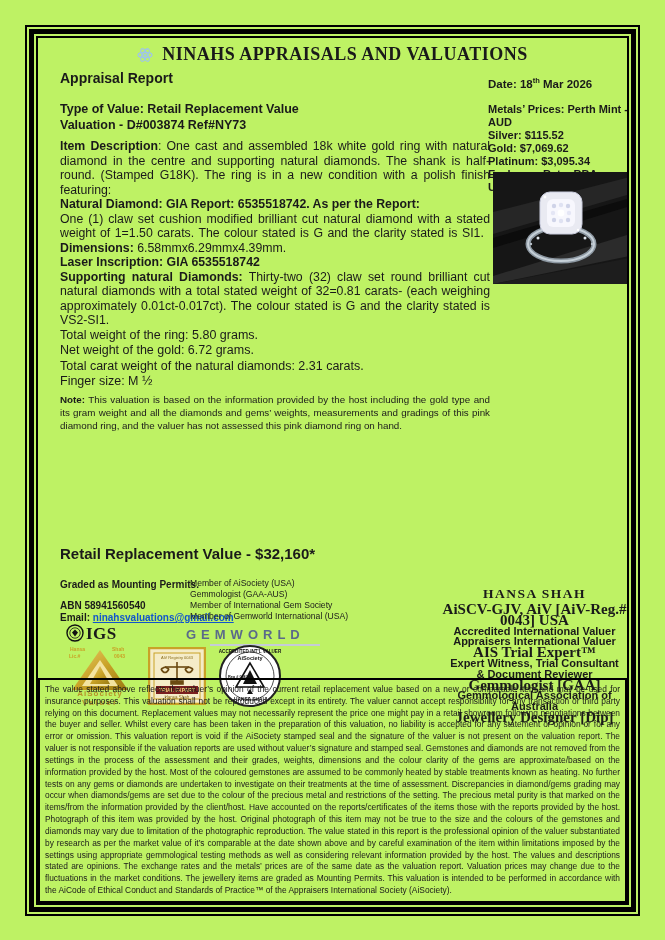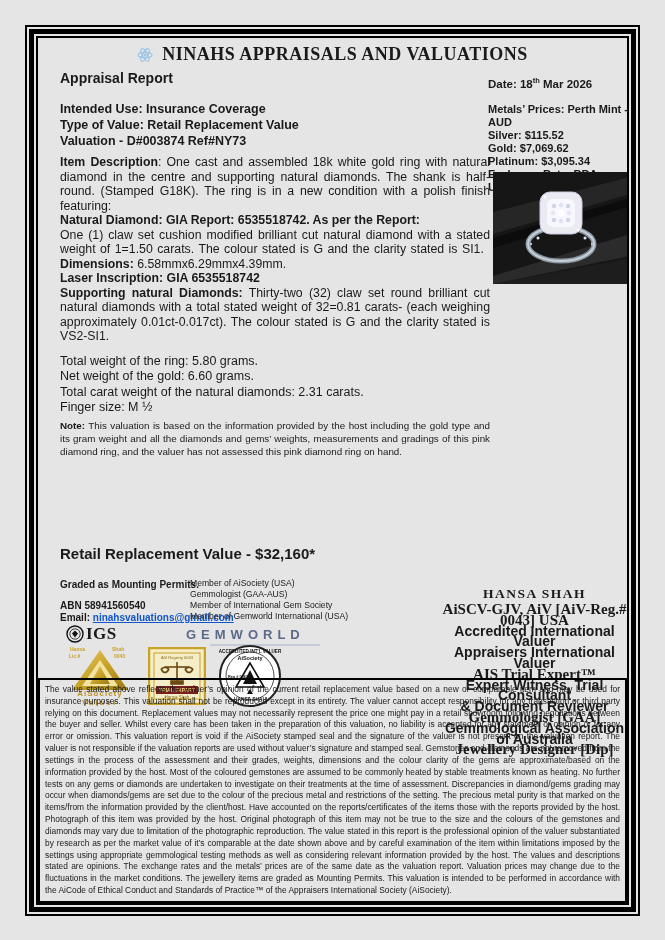--- a/index.html
+++ b/index.html
@@ -1,57 +1,57 @@
 <!DOCTYPE html>
 <html><head>
 <meta charset="utf-8">
 <style>
   * { margin:0; padding:0; box-sizing:border-box; }
   html,body { width:665px; height:940px; background:#ffffff; font-family:"Liberation Sans", sans-serif; color:#1a1a1a; }
-  .page { position:relative; width:665px; height:940px; background:#e5e5e5; }
+  .page { position:relative; width:665px; height:940px; background:#bef264; }
   .frame1 { position:absolute; left:25px; top:25px; width:615px; height:891px; border:2px solid #000; padding:2px; }
   .frame2 { width:100%; height:100%; border:5px solid #000; padding:2px; }
   .frame3 { width:100%; height:100%; border:2px solid #000; position:relative; overflow:hidden; }
 
   .org-header { position:absolute; top:6px; left:0; width:100%; text-align:center;
     font-family:"Liberation Serif", serif; font-weight:700; font-size:18px; letter-spacing:0.5px; }
   .org-header .flower { vertical-align:-3px; margin-right:4px; }
 
   .report-title { position:absolute; left:22px; top:32px; font-weight:700; font-size:14px; }
   .date-line { position:absolute; left:450px; top:38px; font-weight:700; font-size:11.5px; }
   .date-line sup { font-size:7.5px; }
 
   .left-col { position:absolute; left:22px; top:63px; width:430px; }
   .bold-lines div { font-weight:700; font-size:12.5px; line-height:16px; }
   .para { font-size:12.3px; line-height:14.5px; text-align:justify; margin-top:6px; }
   .para b { font-weight:700; }
-  .weights { margin-top:10px; font-size:12.5px; line-height:15.5px; }
+  .weights { font-size:12.5px; line-height:15.5px; }
   .note { margin-top:3px; font-size:9.8px; line-height:13px; text-align:justify; }
 
   .metals { position:absolute; left:450px; top:65px; width:142px; font-weight:700; font-size:11px; line-height:13px; }
   .photo { position:absolute; left:455px; top:134px; width:137px; height:112px; }
 
   .retail-value { position:absolute; left:22px; top:507px; font-weight:700; font-size:15px; }
 
   .graded { position:absolute; left:22px; top:541px; font-weight:700; font-size:10px; }
   .abn { position:absolute; left:22px; top:562px; font-weight:700; font-size:10px; }
   .email-row { position:absolute; left:22px; top:574px; font-weight:700; font-size:10px; }
   .email-row a { color:#1155cc; text-decoration:underline; font-weight:700;margin-top:32px; }
   .memberships { position:absolute; left:152px; top:540px; width:170px; font-weight:400; font-size:8.6px; line-height:11px; }
 
-  .igs-logo { position:absolute; left:28px; top:586px; display:flex; align-items:center; }
+  .igs-logo { position:absolute; left:28px; top:586px; display:flex; align-items:flex-start; }
   .igs-word { font-family:"Liberation Serif", serif; font-weight:700; font-size:17px; letter-spacing:0.5px; margin-left:2px; }
   .gemworld-logo { position:absolute; left:148px; top:589px; color:#5a6a8a; font-weight:700; font-size:13px; letter-spacing:5px; }
   .gemworld-sub { height:2px; width:110px; background:#c5cbd6; margin-top:2px; margin-left:24px; }
 
   .badges { position:absolute; left:26px; top:606px; display:flex; gap:12px; align-items:center; }
 
   .valuer-block { position:absolute; left:400px; top:548px; width:193px; text-align:center; }
   .valuer-name { font-family:"Liberation Serif", serif; font-weight:700; font-size:13.5px; letter-spacing:1.5px; margin-bottom:2px; }
-  .valuer-block .ln { font-weight:700; font-size:14px; line-height:10.8px; }
+  .valuer-block .ln { font-weight:700; font-size:11px; line-height:10.8px; }
   .valuer-block .serif { font-family:"Liberation Serif", serif; font-size:15px; }
 
   .disclaimer { position:absolute; left:0px; bottom:0px; width:589px; border:2px solid #000;
     padding:4px 5px; font-size:8.4px; line-height:11.85px; text-align:justify;margin-top:40px; }
 
   svg text { font-family:"Liberation Sans", sans-serif; }
 </style>
 </head>
 <body>
 
@@ -72,37 +72,36 @@
             </svg>
           </span><span>NINAHS APPRAISALS AND VALUATIONS</span>
         </div>
 
         <div class="report-title">Appraisal Report</div>
 
         <div class="date-line"><span>Date: 18</span><sup>th</sup><span> Mar 2026</span></div>
 
         <div class="left-col">
           <div class="bold-lines">
-            <div>Intended Use: Insurance Coverage</div>
             <div>Type of Value: Retail Replacement Value</div>
             <div>Valuation - D#003874 Ref#NY73</div>
           </div>
 
           <div class="para"><b>Item Description</b><span>: One cast and assembled 18k white gold ring with natural diamond in the centre and supporting natural diamonds. The shank is half-round. (Stamped G18K). The ring is in a new condition with a polish finish featuring:</span></div>
 
           <div class="para" style="margin-top:0;">
             <b>Natural Diamond: GIA Report: 6535518742. As per the Report:</b><br>
             <span>One (1) claw set cushion modified brilliant cut natural diamond with a stated weight of 1=1.50 carats. The colour stated is G and the clarity stated is SI1. </span><b>Dimensions:</b><span> 6.58mmx6.29mmx4.39mm.</span><br>
             <b>Laser Inscription: GIA 6535518742</b><br>
             <b>Supporting natural Diamonds:</b><span> Thirty-two (32) claw set round brilliant cut natural diamonds with a total stated weight of 32=0.81 carats- (each weighing approximately 0.01ct-0.017ct). The colour stated is G and the clarity stated is VS2-SI1.</span>
           </div>
 
           <div class="weights">
             <div>Total weight of the ring: 5.80 grams.</div>
-            <div>Net weight of the gold: 6.60 grams.</div>
+            <div>Net weight of the gold: 6.72 grams.</div>
             <div>Total carat weight of the natural diamonds: 2.31 carats.</div>
             <div>Finger size: M ½</div>
           </div>
 
           <div class="note"><b>Note:</b><span> This valuation is based on the information provided by the host including the gold type and its gram weight and all the diamonds and gems’ weights, measurements and gradings of this pink diamond ring, and the valuer has not assessed this pink diamond ring on hand.</span></div>
         </div>
 
         <div class="metals">
           <div>Metals’ Prices: Perth Mint - AUD</div>
           <div>Silver: $115.52</div>

